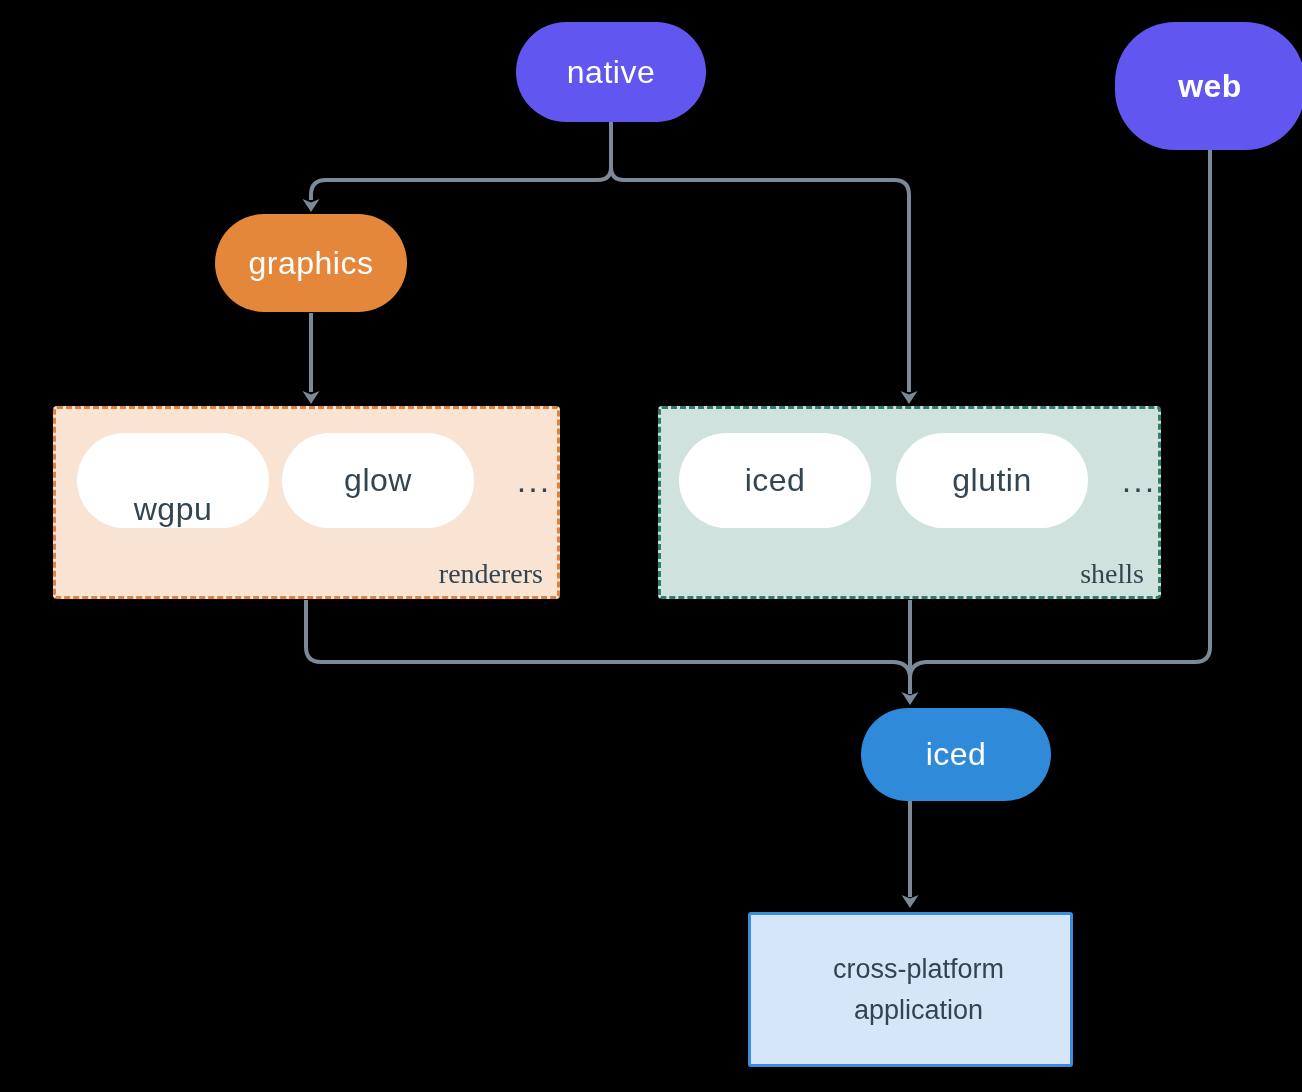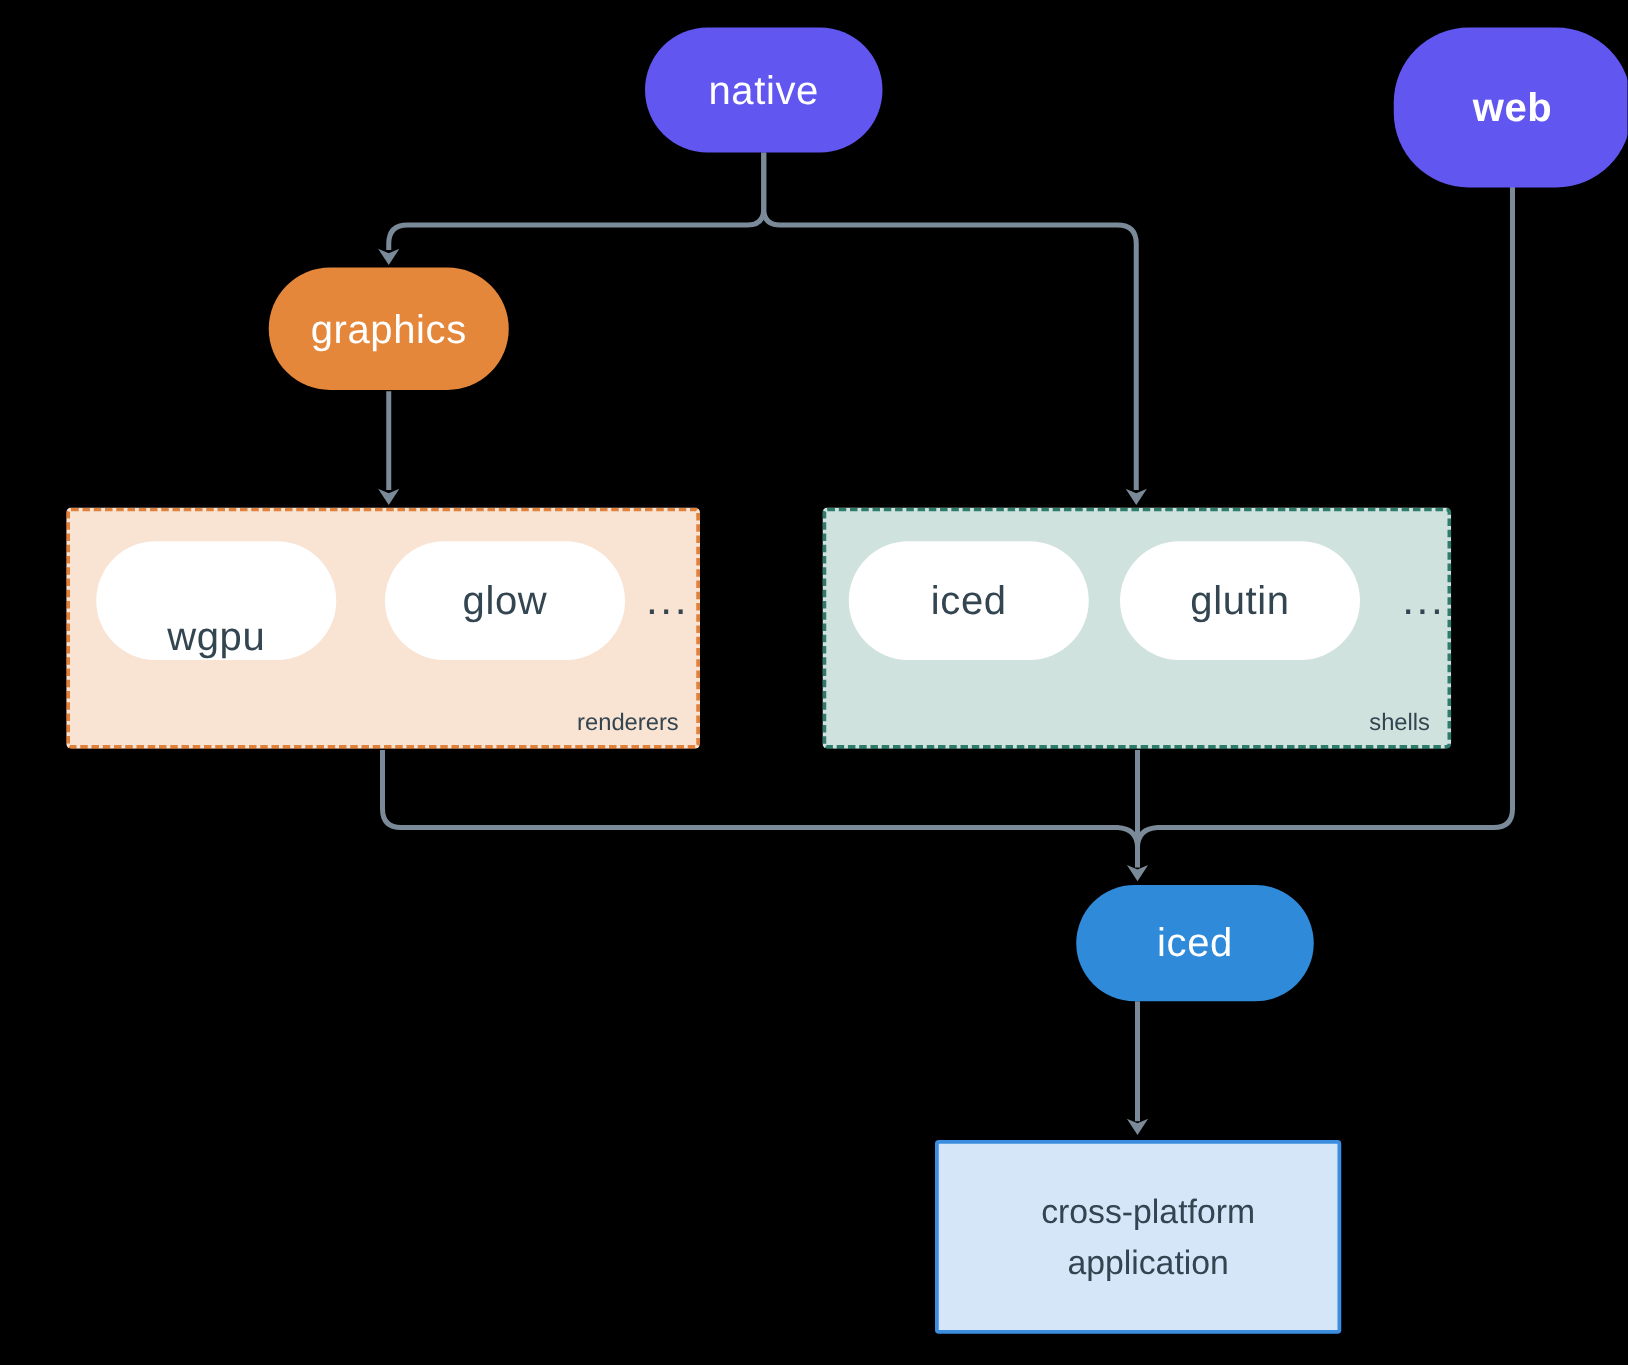--- a/index.html
+++ b/index.html
@@ -28,26 +28,26 @@
   .node-web{left:1087px;top:22px;width:190px;height:128px;font-weight:bold;}
   .node-graphics{left:187px;top:214px;width:192px;height:98px;}
   .node-iced{left:833px;top:708px;width:190px;height:93px;}
 
   .group{position:absolute;width:507px;height:193px;border-radius:4px;}
   .group-renderers{left:25px;top:406px;background:var(--renderers_bg);
                    border:3px dashed var(--renderers_border);}
   .group-shells{left:630px;top:406px;width:503px;background:var(--shells_bg);
                 border:3px dashed var(--shells_border);}
   .group .pill{width:192px;height:95px;top:24px;}
-  .group-renderers .p1{left:21px;align-items:flex-end;}  .group-renderers .p2{left:252px;}
+  .group-renderers .p1{left:21px;align-items:flex-end;}  .group-renderers .p2{left:226px;}
   .group-shells   .p1{left:18px;}   .group-shells   .p2{left:235px;}
   .ellipsis{position:absolute;left:443px;top:24px;width:70px;height:95px;
             display:flex;align-items:center;justify-content:center;
             color:var(--text_dark);font-size:34px;letter-spacing:2px;}
-  .group-label{position:absolute;right:14px;bottom:6px;color:var(--text_dark);font-size:19px;}
+  .group-label{position:absolute;right:14px;bottom:6px;color:var(--text_dark);font-size:28px;font-family:Liberation Serif, serif;}
 
   .app-box{position:absolute;left:720px;top:912px;width:325px;height:155px;
            background:var(--app_bg);border:3px solid var(--app_border);border-radius:3px;
            display:flex;flex-direction:column;align-items:center;justify-content:center;
            gap:10px;color:var(--text_dark);font-size:27px;padding-left:16px;}
 </style>
 </head>
 <body>
 
 <div class="canvas">

